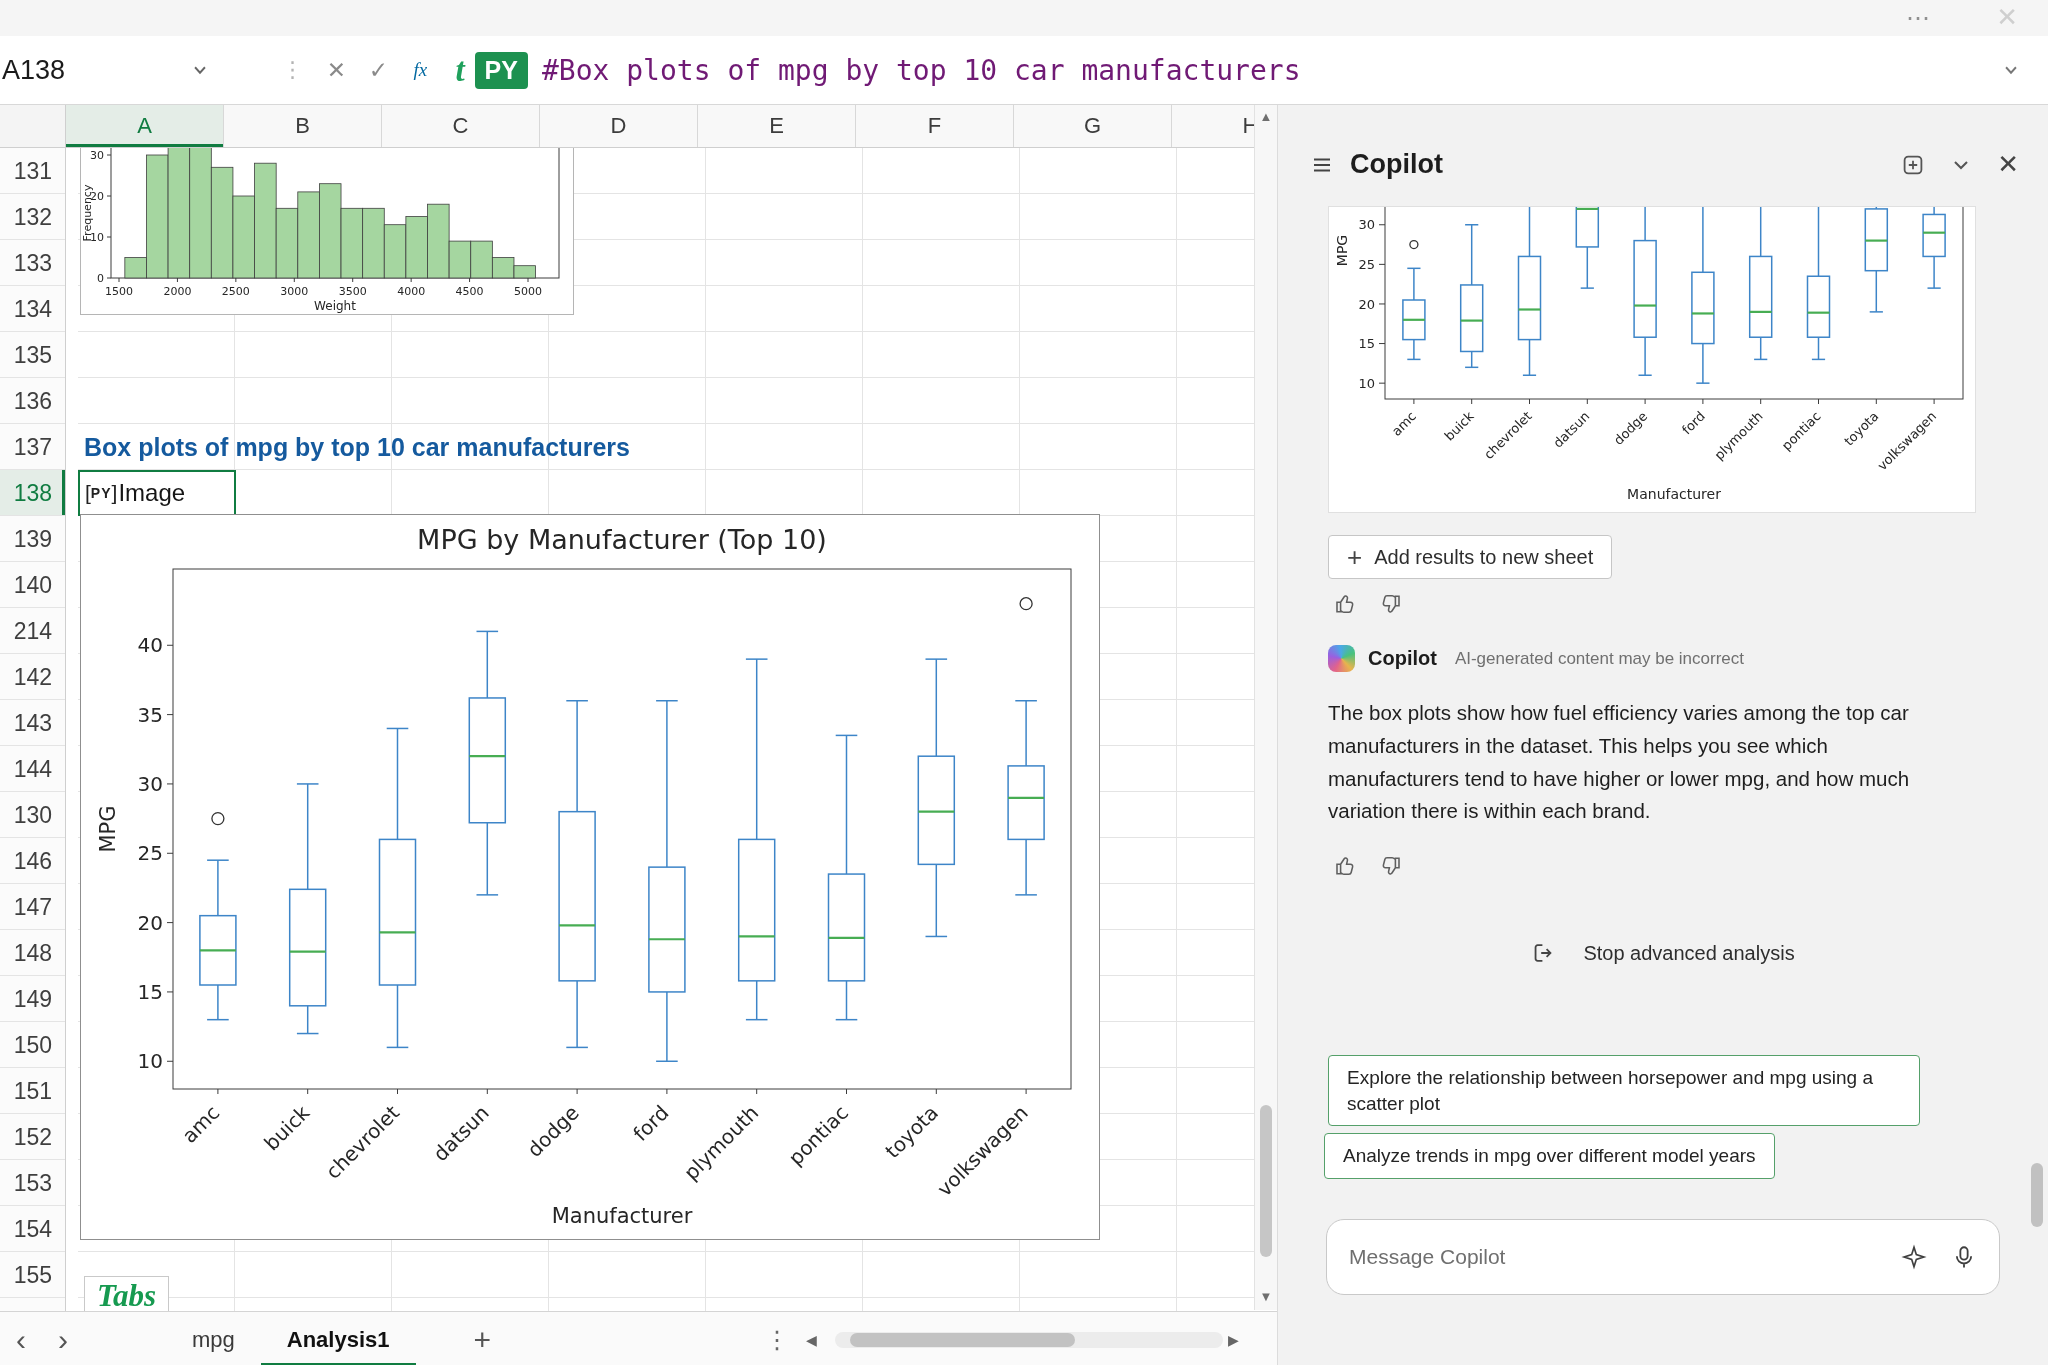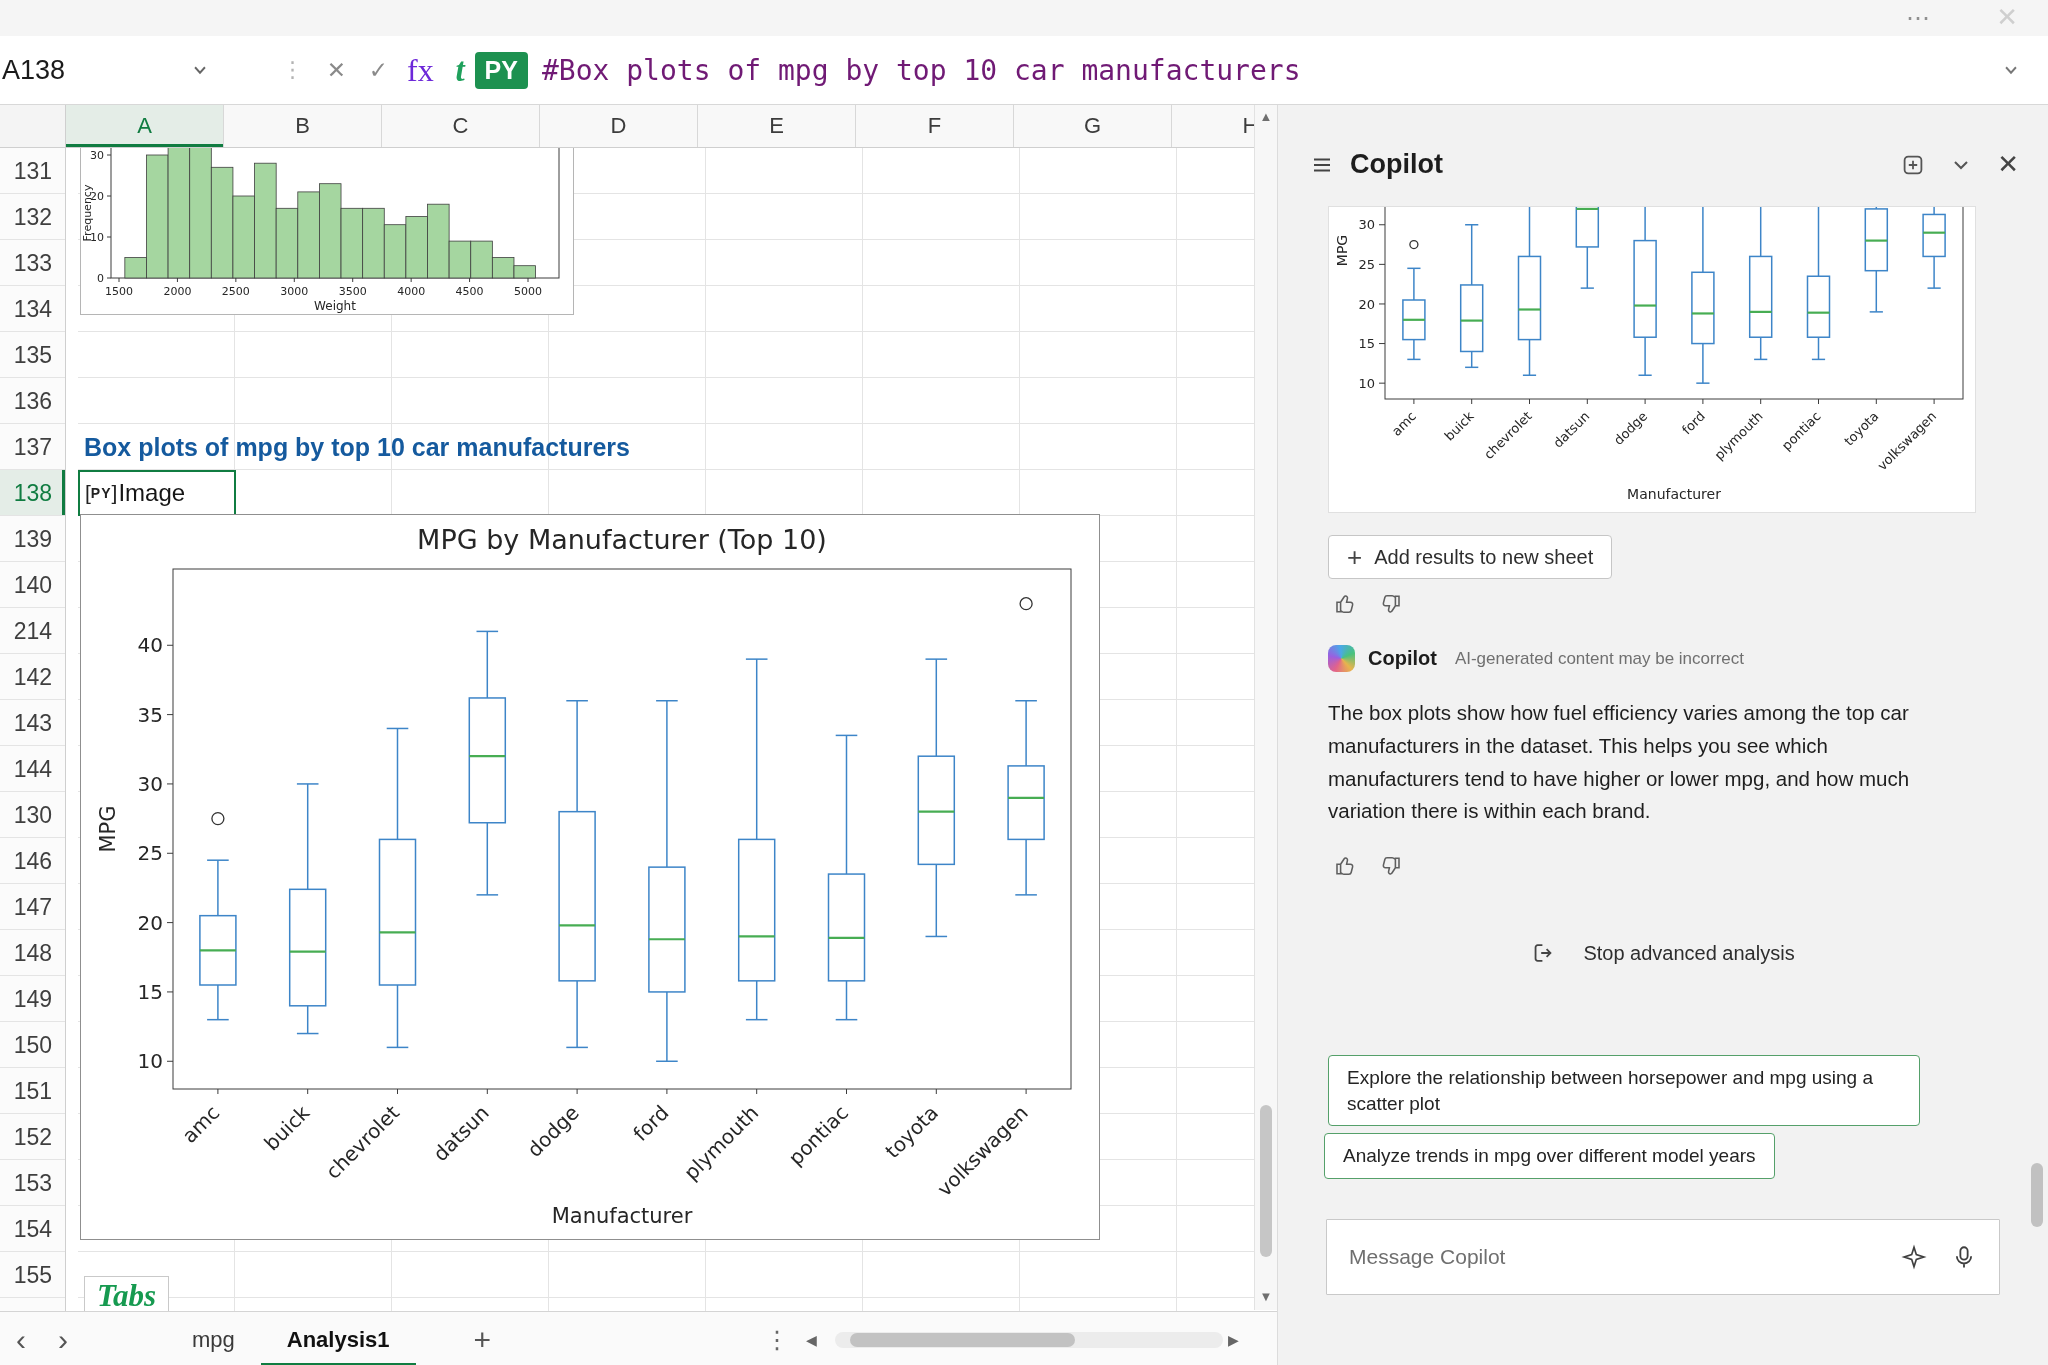--- a/index.html
+++ b/index.html
@@ -14,21 +14,21 @@
 
   
   .formula-bar{height:68px;background:#fff;border-bottom:1px solid #d8d8d8;
                display:flex;align-items:center;}
   .name-box{width:225px;display:flex;align-items:center;padding-left:2px;}
   .name-ref{font-size:27px;color:#1a1a1a;}
   .chev{width:22px;height:22px;}
   .name-box .chev{margin-left:auto;margin-right:16px;}
   .fb-dots{color:#b3b3b3;font-size:22px;margin:0 12px;}
   .fb-ic{width:42px;text-align:center;font-size:23px;color:#8a8a8a;}
-  .fb-ic.fx{font-family:"Liberation Serif",serif;font-size:32px;color:#6d28d9;}
+  .fb-ic.fx{font-family:"Liberation Serif",serif;font-style:italic;font-size:19px;color:#0369a1;}
   .t-logo{font-family:"Liberation Serif",serif;font-style:italic;font-weight:bold;
           font-size:33px;color:#1fa15c;margin:0 10px 0 14px;}
   .py-badge{background:#1d9150;color:#fff;font-weight:bold;font-size:25px;
             padding:4px 10px;border-radius:4px;margin-right:14px;}
   .formula-text{font-family:"DejaVu Sans Mono",monospace;font-size:28px;color:#701a75;white-space:nowrap;}
   .fb-expand{margin-left:auto;margin-right:26px;}
 
   
   .main-row{display:flex;height:1261px;}
   .sheet-col{position:relative;width:1277px;flex:0 0 1277px;}
@@ -117,21 +117,21 @@
 
   .cp-stop{position:absolute;top:836px;left:0;width:100%;display:flex;justify-content:center;
            align-items:center;gap:28px;font-size:20px;color:#2e2e2e;}
 
   .chip{position:absolute;background:#fff;border:1px solid #55a06a;border-radius:4px;
         font-size:19px;line-height:1.35;color:#242424;padding:9px 18px;box-sizing:border-box;}
   .chip1{top:950px;left:50px;width:592px;}
   .chip2{top:1028px;left:46px;}
 
   .cp-input{position:absolute;top:1114px;left:48px;width:674px;height:76px;background:#fff;
-            border:1px solid #c9c9c9;border-radius:1px;display:flex;align-items:center;
+            border:1px solid #c9c9c9;border-radius:18px;display:flex;align-items:center;
             padding:0 22px;box-sizing:border-box;}
   .cp-ph{flex:1;font-size:21px;color:#6f6f6f;}
   .cp-input svg{margin-left:24px;display:block;}
 
   .cp-thumbv{position:absolute;right:5px;top:1058px;width:12px;height:64px;background:#c1c1c1;border-radius:6px;}
 
   svg text{font-family:"DejaVu Sans",sans-serif;}
 </style>
 </head>
 <body>

